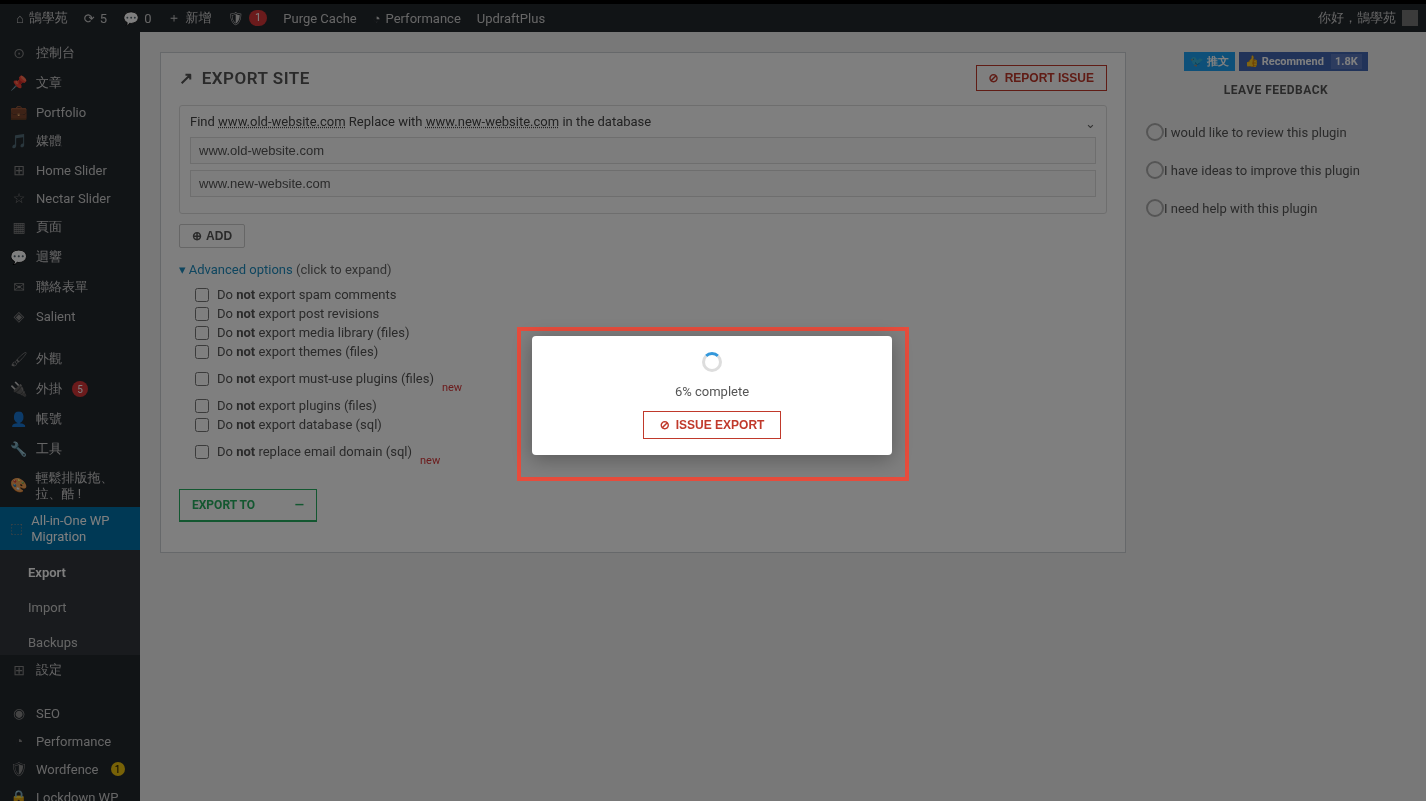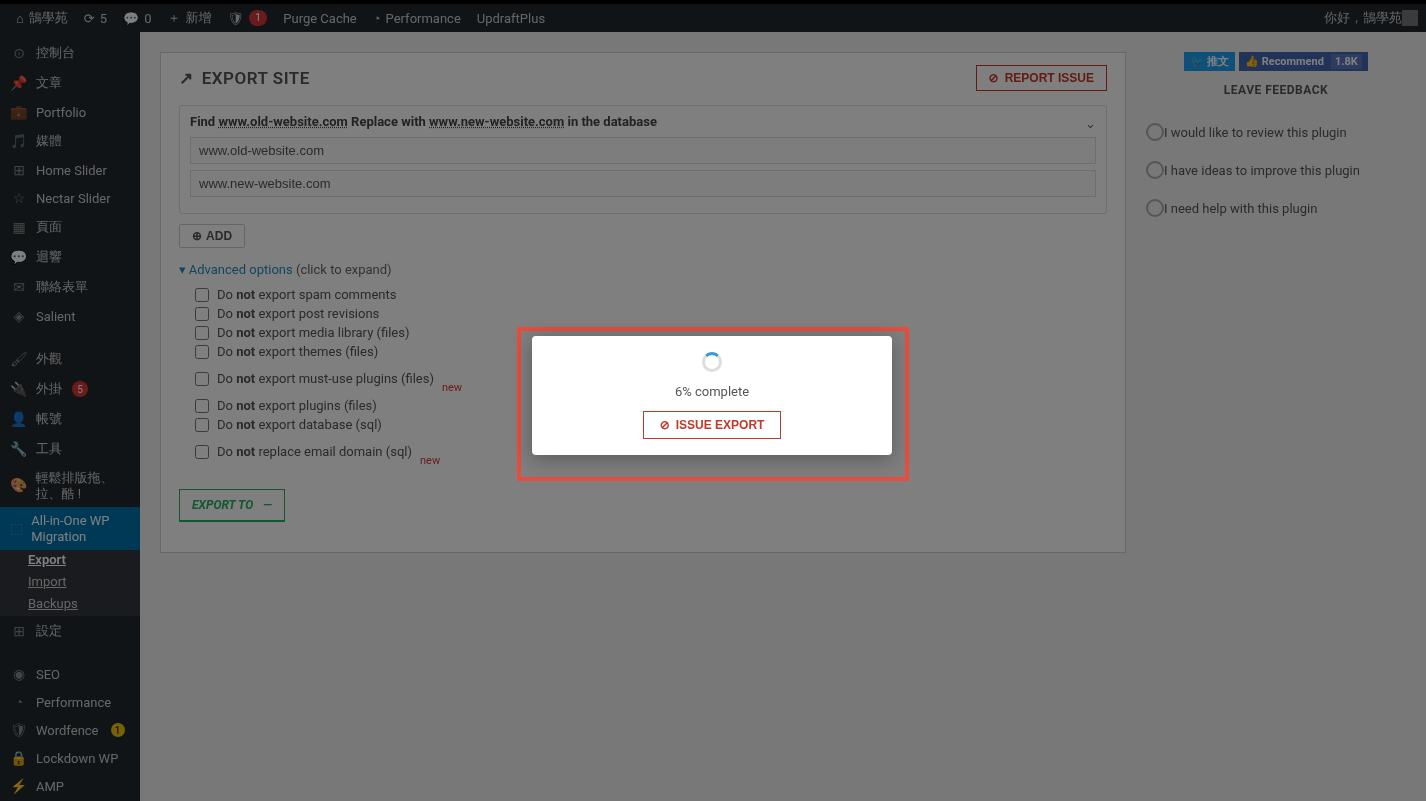--- a/index.html
+++ b/index.html
@@ -1,52 +1,52 @@
 <!DOCTYPE html>
 <html><head>
 <meta charset="utf-8">
 <style>
 * { margin: 0; padding: 0; box-sizing: border-box; }
 body { font-family: -apple-system, BlinkMacSystemFont, "Segoe UI", Roboto, sans-serif; font-size: 13px; background: #f1f1f1; width: 1426px; height: 801px; overflow: hidden; position: relative; }
 .dim-overlay { position: absolute; inset: 0; background: rgba(0,0,0,0.5); z-index: 100; }
 .adminbar { background: #23282d; color: #ccc; height: 32px; display: flex; align-items: center; padding: 0 8px; font-size: 13px; position: relative; z-index: 1; border-top: 4px solid #000; }
 .adminbar .ab-item { display: flex; align-items: center; padding: 0 8px; gap: 5px; cursor: pointer; height: 28px; }
 .adminbar .badge-red { background: #d63638; color: #fff; border-radius: 9px; padding: 0 6px; font-size: 11px; line-height: 16px; display: inline-block; min-width: 16px; text-align: center; }
-.adminbar .right { margin-left: auto; display: flex; align-items: center; }
+.adminbar .right { margin-left: auto; display: flex; align-items: center; gap: 6px; }
 .adminbar .sq { width: 16px; height: 16px; background: #777; display: inline-block; }
 .sidebar { position: absolute; top: 32px; left: 0; width: 140px; bottom: 0; background: #23282d; color: #ccc; font-size: 13px; padding-top: 6px; z-index: 1; }
 .sidebar .menu-item { display: flex; align-items: center; gap: 8px; padding: 6px 10px; cursor: pointer; color: #ccc; }
 .sidebar .sep { height: 14px; }
 .sidebar .menu-icon { width: 18px; text-align: center; color: #888; font-size: 14px; }
 .sidebar .badge-circ { background: #d63638; color: #fff; border-radius: 50%; width: 16px; height: 16px; font-size: 10px; display: inline-flex; align-items: center; justify-content: center; margin-left: 2px; }
 .sidebar .badge-y { background: #f1c40f; color: #000; border-radius: 50%; width: 14px; height: 14px; font-size: 10px; display: inline-flex; align-items: center; justify-content: center; margin-left: 4px; }
 .sidebar .current { background: #0073aa; color: #fff; position: relative; }
 .sidebar .current-sub { background: #32373c; }
-.sidebar .sub-item { padding: 2px 10px 5px 28px; color: #ccc; cursor: pointer; text-decoration: underline; }
+.sidebar .sub-item { padding: 15px 10px 5px 28px; color: #ccc; cursor: pointer; }
 .sidebar .sub-item.active { color: #fff; font-weight: 600; }
 .sidebar .multiline { line-height: 1.2; }
 .content { position: absolute; top: 32px; left: 140px; right: 0; bottom: 0; padding: 0 20px; z-index: 1; }
 .main-row { display: flex; gap: 20px; margin-top: 20px; }
 .panel { background: #fff; border: 1px solid #ccd0d4; flex: 1; padding: 12px 18px 30px; }
 .panel-head { display: flex; align-items: center; justify-content: space-between; margin-bottom: 14px; }
 .panel-title { font-size: 17px; font-weight: 600; color: #555; letter-spacing: 0.5px; display: flex; gap: 8px; align-items: center; }
 .report-btn { border: 1px solid #c0392b; color: #c0392b; padding: 5px 12px; font-size: 12px; font-weight: 700; background: #fff; display: flex; gap: 6px; align-items: center; cursor: pointer; }
 .replace-box { border: 1px solid #ddd; border-radius: 3px; padding: 8px 10px 10px; position: relative; margin-bottom: 10px; }
-.replace-head { font-size: 13px; color: #444; font-weight: 700; margin-bottom: 8px; }
+.replace-head { font-size: 13px; color: #444; font-weight: 400; margin-bottom: 8px; }
 .replace-head .u { text-decoration: underline dotted; }
 .chev { position: absolute; right: 10px; top: 10px; color: #666; }
 .text-input { width: 100%; border: 1px solid #ddd; padding: 5px 8px; font-size: 13px; color: #555; margin-bottom: 6px; background: #fafafa; }
 .add-btn { background: #fff; border: 1px solid #ccc; color: #555; padding: 4px 12px; font-size: 12px; font-weight: 700; cursor: pointer; display: inline-flex; gap: 4px; align-items: center; border-radius: 2px; }
 .adv { margin-top: 14px; color: #1e8cbe; font-size: 13px; cursor: pointer; }
 .adv .paren { color: #666; }
 .opt-list { margin-top: 8px; }
 .opt { display: flex; align-items: center; gap: 8px; padding: 2px 0 2px 16px; font-size: 13px; color: #555; }
 .opt input { width: 14px; height: 14px; }
 .opt .new { color: #d63638; font-size: 11px; margin-top: 18px; }
-.export-to { margin-top: 20px; border: 1px solid #27ae60; width: 106px; font-style: italic; }
+.export-to { margin-top: 20px; border: 1px solid #27ae60; width: 138px; }
 .export-to-head { padding: 8px 12px; color: #27ae60; font-weight: 700; font-size: 12px; display: flex; justify-content: space-between; align-items: center; cursor: pointer; border-bottom: 1px solid #27ae60; }
 .export-dest { padding: 6px 12px; color: #27ae60; font-weight: 700; font-size: 12px; cursor: pointer; }
 .right-col { width: 260px; }
 .social { display: flex; gap: 4px; justify-content: center; margin-bottom: 12px; }
 .social-btn { color: #fff; font-size: 11px; font-weight: 700; padding: 2px 6px; display: flex; align-items: center; gap: 3px; }
 .tw { background: #1da1f2; }
 .fb { background: #4267B2; }
 .fb .count { background: #5a79bf; padding: 1px 4px; margin-left: 4px; }
 .feedback-title { text-align: center; font-size: 12px; font-weight: 700; color: #555; margin-bottom: 16px; letter-spacing: 0.5px; }
 .fb-opt { display: flex; align-items: center; padding: 10px 0; font-size: 13px; color: #555; }

